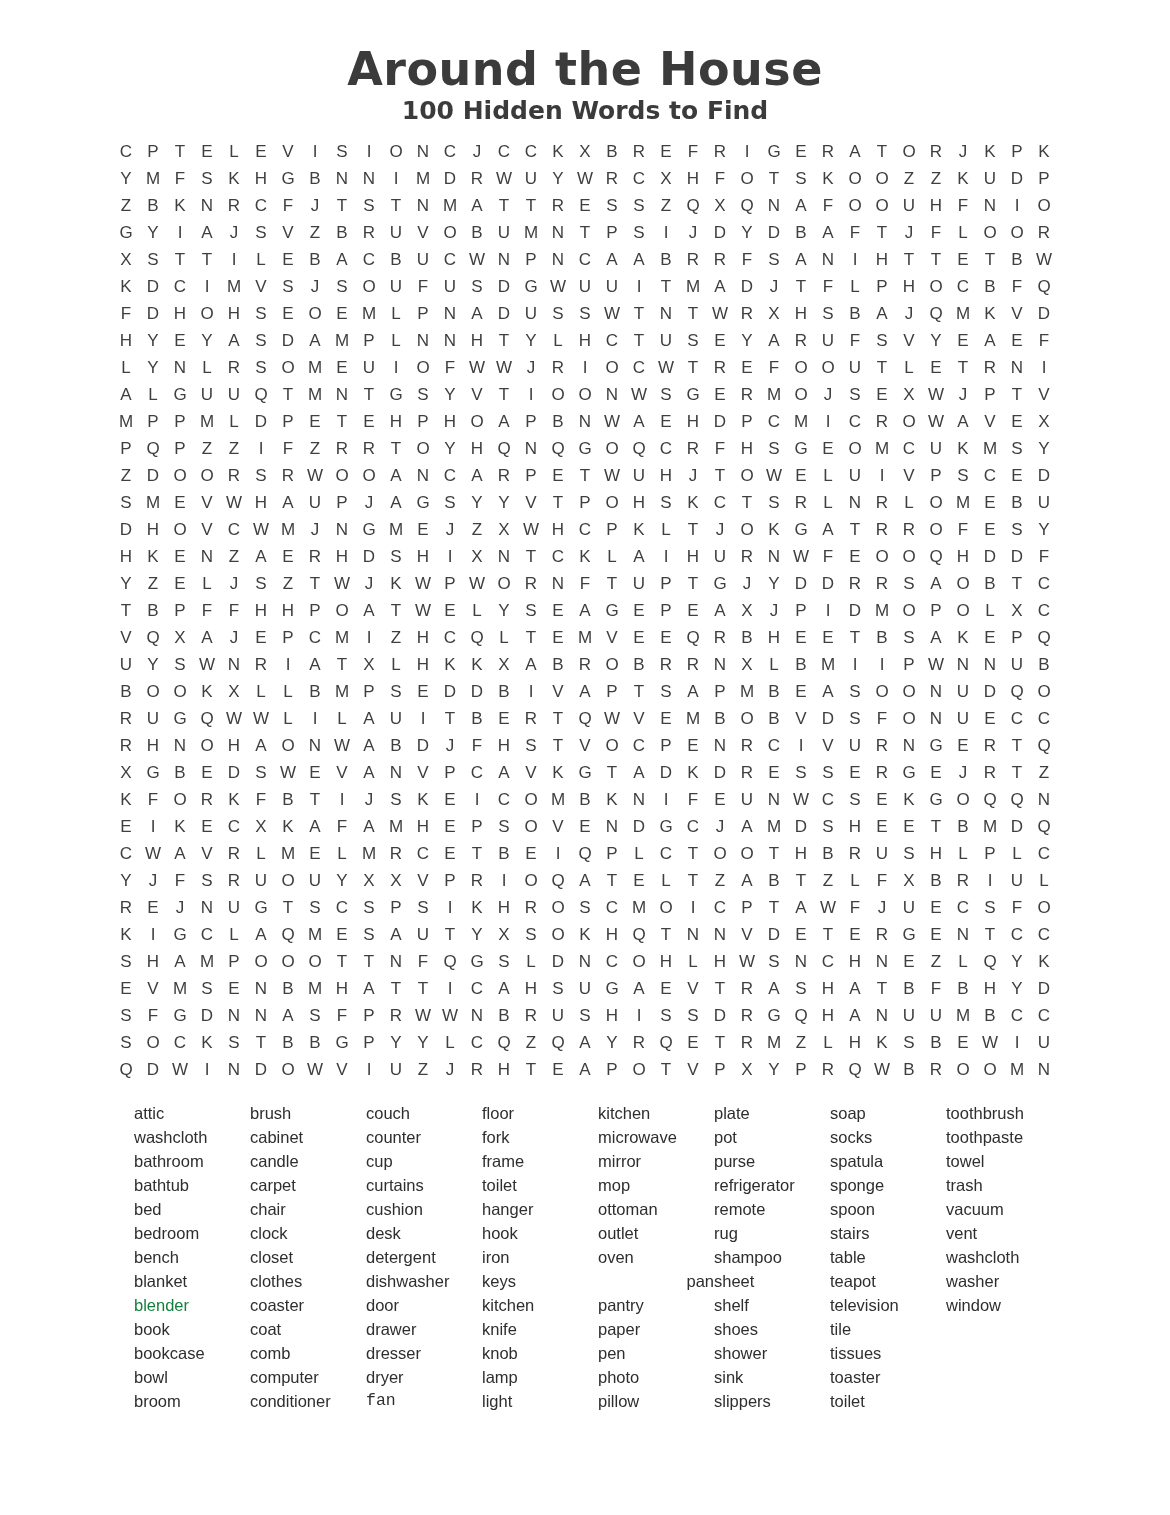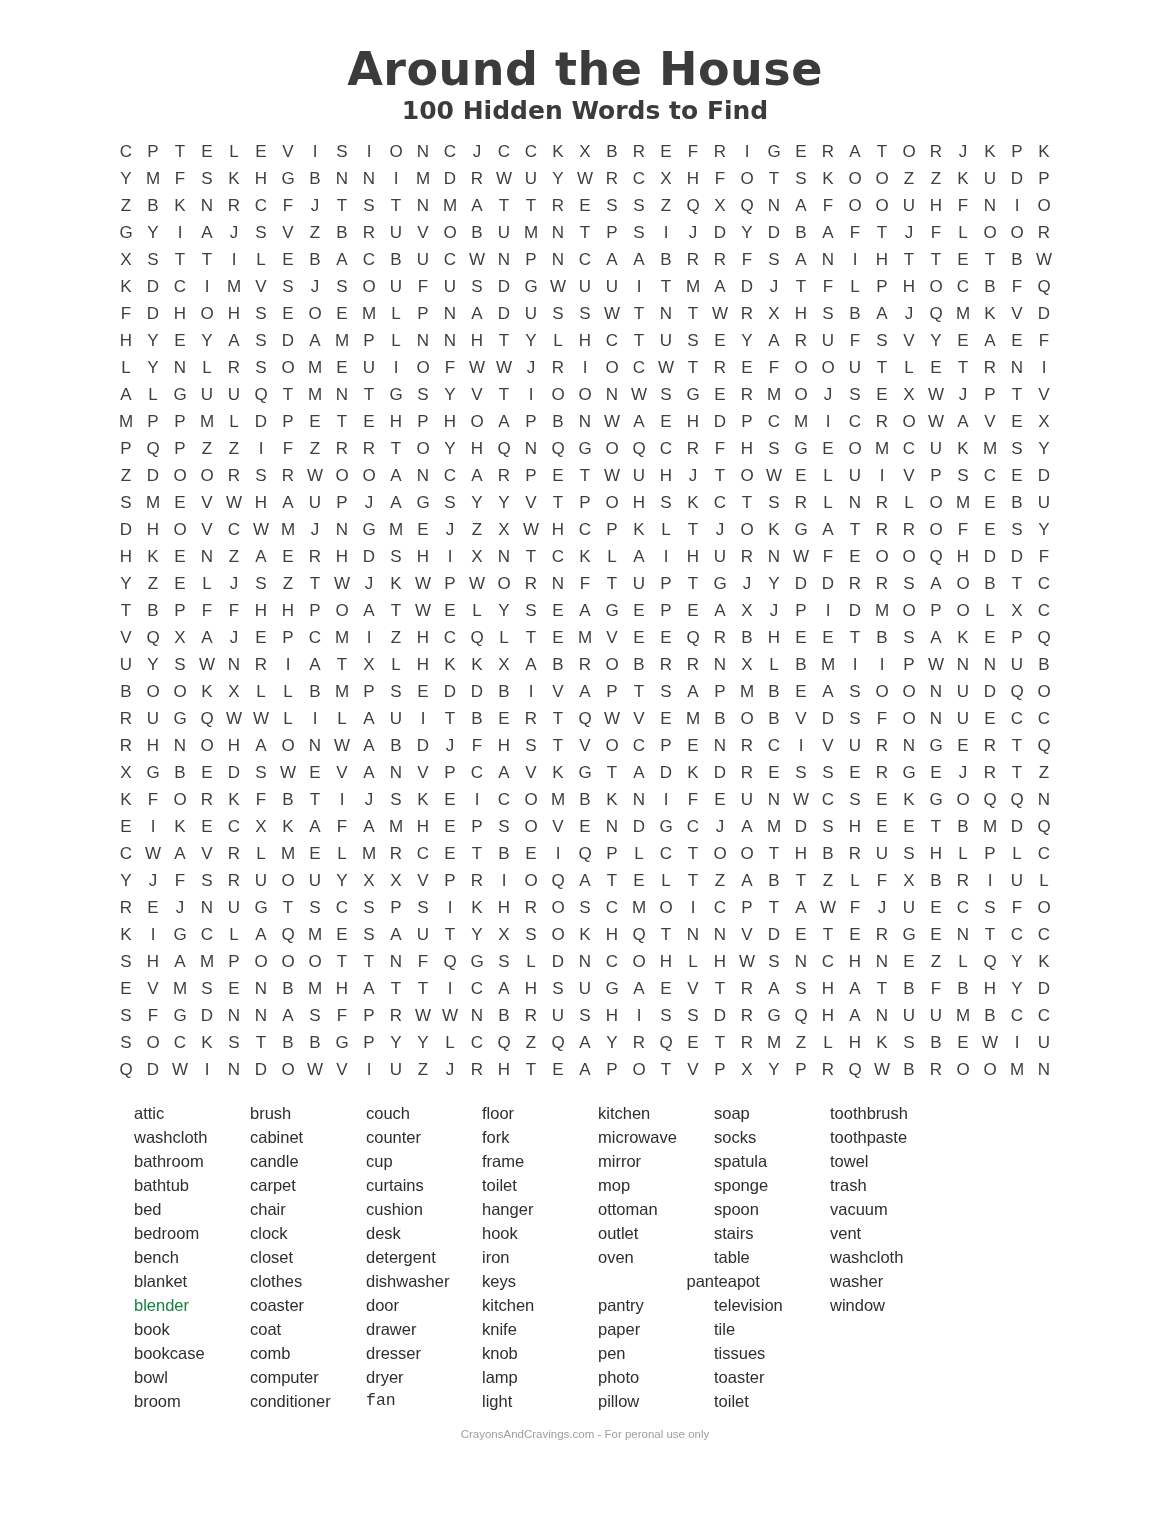--- a/index.html
+++ b/index.html
@@ -1438,20 +1438,35 @@
         <div class="word-item" style="color: rgb(46, 46, 46);">outlet</div>
         <div class="word-item" style="color: rgb(46, 46, 46);">oven</div>
         <div class="word-item" style="color: rgb(46, 46, 46); text-align: right;">pan</div>
         <div class="word-item" style="color: rgb(46, 46, 46);">pantry</div>
         <div class="word-item" style="color: rgb(46, 46, 46);">paper</div>
         <div class="word-item" style="color: rgb(46, 46, 46);">pen</div>
         <div class="word-item" style="color: rgb(46, 46, 46);">photo</div>
         <div class="word-item" style="color: rgb(46, 46, 46);">pillow</div>
       </div>
       <div class="word-col">
+        <div class="word-item" style="color: rgb(46, 46, 46);">plate</div>
+        <div class="word-item" style="color: rgb(46, 46, 46);">pot</div>
+        <div class="word-item" style="color: rgb(46, 46, 46);">purse</div>
+        <div class="word-item" style="color: rgb(46, 46, 46);">refrigerator</div>
+        <div class="word-item" style="color: rgb(46, 46, 46);">remote</div>
+        <div class="word-item" style="color: rgb(46, 46, 46);">rug</div>
+        <div class="word-item" style="color: rgb(46, 46, 46);">shampoo</div>
+        <div class="word-item" style="color: rgb(46, 46, 46);">sheet</div>
+        <div class="word-item" style="color: rgb(46, 46, 46);">shelf</div>
+        <div class="word-item" style="color: rgb(46, 46, 46);">shoes</div>
+        <div class="word-item" style="color: rgb(46, 46, 46);">shower</div>
+        <div class="word-item" style="color: rgb(46, 46, 46);">sink</div>
+        <div class="word-item" style="color: rgb(46, 46, 46);">slippers</div>
+      </div>
+      <div class="word-col">
         <div class="word-item" style="color: rgb(46, 46, 46);">soap</div>
         <div class="word-item" style="color: rgb(46, 46, 46);">socks</div>
         <div class="word-item" style="color: rgb(46, 46, 46);">spatula</div>
         <div class="word-item" style="color: rgb(46, 46, 46);">sponge</div>
         <div class="word-item" style="color: rgb(46, 46, 46);">spoon</div>
         <div class="word-item" style="color: rgb(46, 46, 46);">stairs</div>
         <div class="word-item" style="color: rgb(46, 46, 46);">table</div>
         <div class="word-item" style="color: rgb(46, 46, 46);">teapot</div>
         <div class="word-item" style="color: rgb(46, 46, 46);">television</div>
         <div class="word-item" style="color: rgb(46, 46, 46);">tile</div>
@@ -1465,14 +1480,13 @@
         <div class="word-item" style="color: rgb(46, 46, 46);">towel</div>
         <div class="word-item" style="color: rgb(46, 46, 46);">trash</div>
         <div class="word-item" style="color: rgb(46, 46, 46);">vacuum</div>
         <div class="word-item" style="color: rgb(46, 46, 46);">vent</div>
         <div class="word-item" style="color: rgb(46, 46, 46);">washcloth</div>
         <div class="word-item" style="color: rgb(46, 46, 46);">washer</div>
         <div class="word-item" style="color: rgb(46, 46, 46);">window</div>
       </div>
     </div>
 
-  <div class="footer" style="color: rgb(158, 158, 158);">CrayonsAndCravings.com - For peronal use only</div>
 </div>
 
 </body></html>

